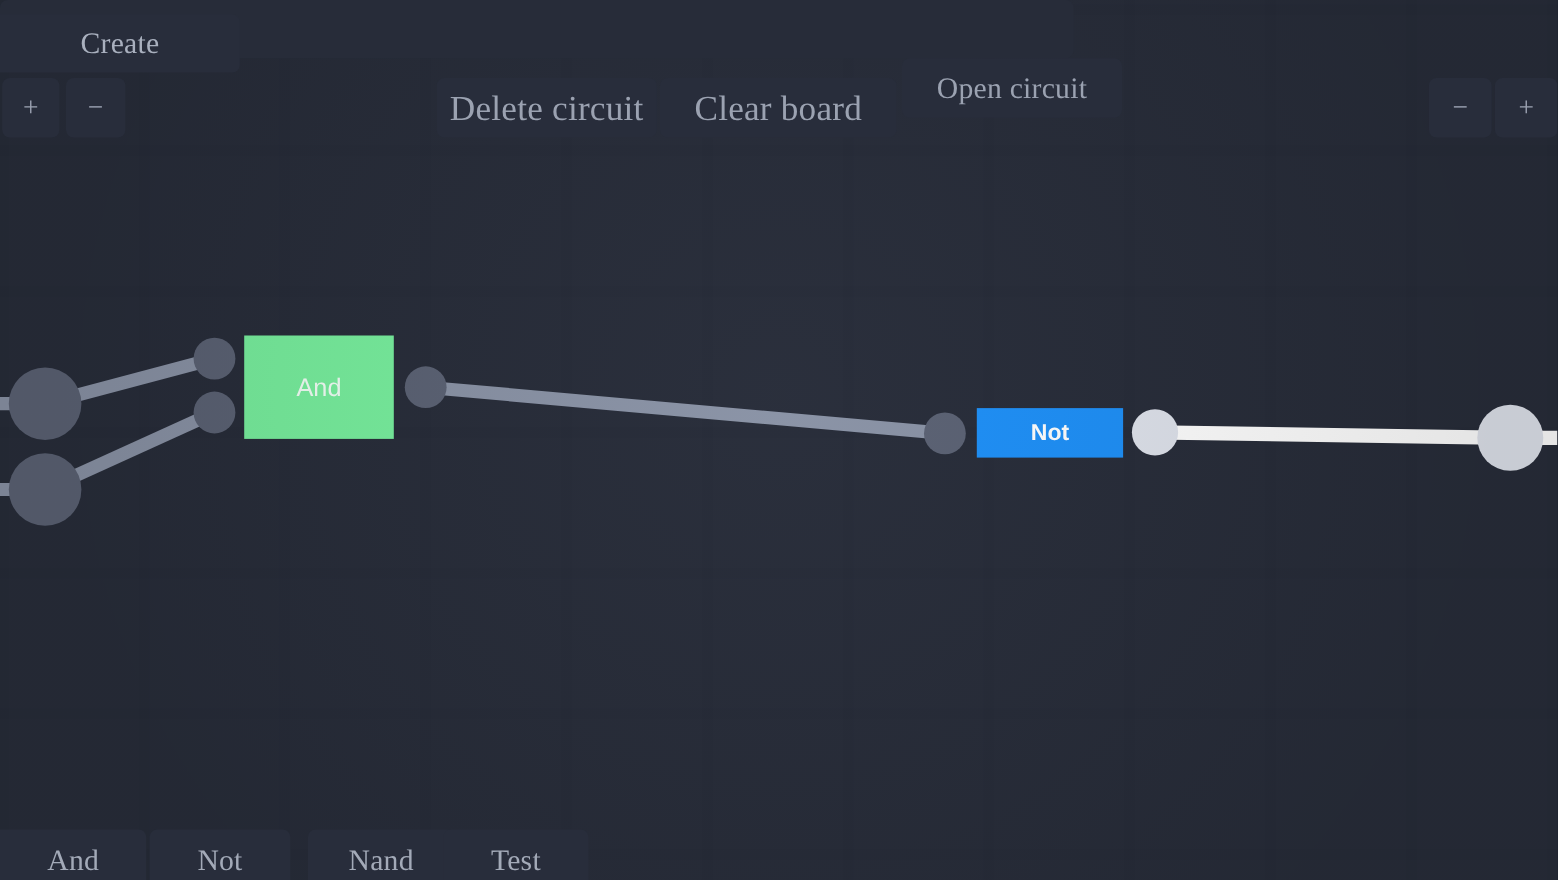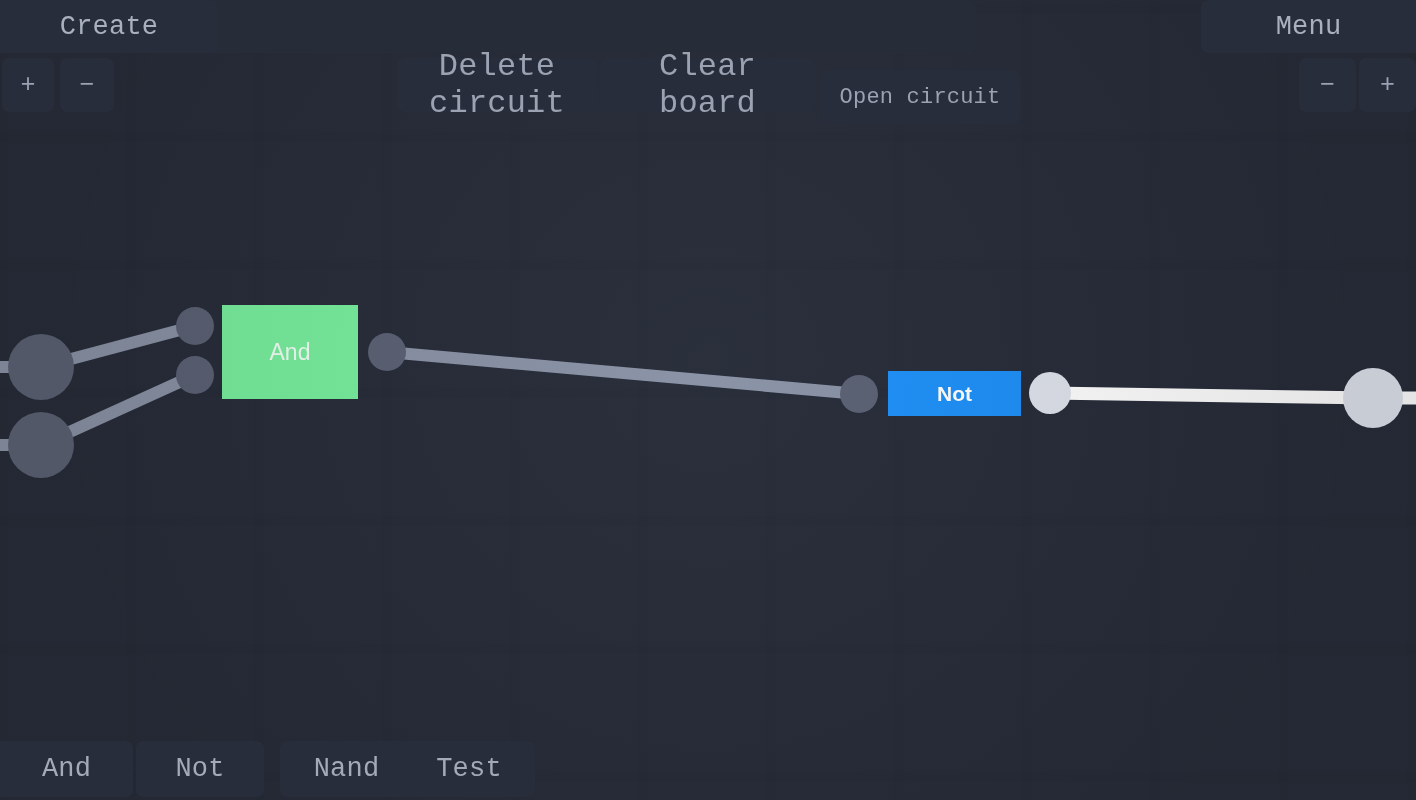--- a/index.html
+++ b/index.html
@@ -44,41 +44,42 @@
   .topbar {
     position: absolute; left:0; top:0; width:1416px; height:112px;
     z-index: 20;
   }
   .btn {
     position: absolute;
     background: #282d3b;
     border: none;
     border-radius: 7px;
     color: #9ba2b1;
-    font-family: Liberation Mono, monospace;
+    font-family: Liberation Serif, serif;
     font-weight: 300;
     display:flex; align-items:center; justify-content:center;
     box-sizing: border-box;
     cursor: pointer;
     letter-spacing: 0.2px;
+    margin-top: 13px;
   }
 
   #create-btn      { left:0;    top:0;  width:218px; height:53px; font-size:27px; border-radius:0 7px 7px 0; color:#a9b0be;}
   #circuit-name    { left:222px;top:0;  width:976px; height:53px; font-size:27px;
                      background:#272c39; border:none; border-radius:7px; color:#cfd5e0;
                      padding:0 18px; outline:none; font-weight:300;
                      font-family:"Liberation Sans", sans-serif; box-sizing:border-box;}
   #circuit-name::placeholder { color:#7f8796; font-weight:300; }
   #menu-btn        { left:1201px;top:0; width:215px; height:53px; font-size:27px; border-radius:7px 0 0 7px; color:#a9b0be;}
 
   #zoom-in-left    { left:2px;   top:58px; width:52px; height:54px; font-size:25px; }
   #zoom-out-left   { left:60px;  top:58px; width:54px; height:54px; font-size:25px; }
   #delete-circuit  { left:397px; top:58px; width:200px; height:54px; font-size:32px; }
   #clear-board     { left:600px; top:58px; width:215px; height:54px; font-size:32px; }
-  #open-circuit    { left:820px; top:70px; width:200px; height:54px; font-size:22px; }
+  #open-circuit    { left:820px; top:40px; width:200px; height:54px; font-size:27px; }
   #zoom-out-right  { left:1299px;top:58px; width:57px; height:54px; font-size:25px; }
   #zoom-in-right   { left:1359px;top:58px; width:57px; height:54px; font-size:25px; }
 
   
   .palette {
     position:absolute; left:0; bottom:0; width:1416px; height:62px; z-index:20;
   }
   .palette .btn {
     top:3px; height:56px; font-size:27px; border-radius:7px;
     color:#a3aab8;
@@ -143,21 +144,20 @@
     <div class="gate" id="gate-not" style="left: 888px; top: 371px; width: 133px; height: 45px; background: rgb(30, 144, 248);">
       <span>Not</span>
     </div>
   </div>
 
   <div class="topbar">
     <button class="btn" id="create-btn">Create</button>
 
     <input id="circuit-name" type="text" value="" placeholder="Circuit name..." style="">
 
-    <button class="btn" id="menu-btn">Menu</button>
 
     <button class="btn" id="zoom-in-left">+</button>
     <button class="btn" id="zoom-out-left">−</button>
 
     <button class="btn" id="delete-circuit">Delete circuit</button>
     <button class="btn" id="clear-board">Clear board</button>
     <button class="btn" id="open-circuit">Open circuit</button>
 
     <button class="btn" id="zoom-out-right">−</button>
     <button class="btn" id="zoom-in-right">+</button>

